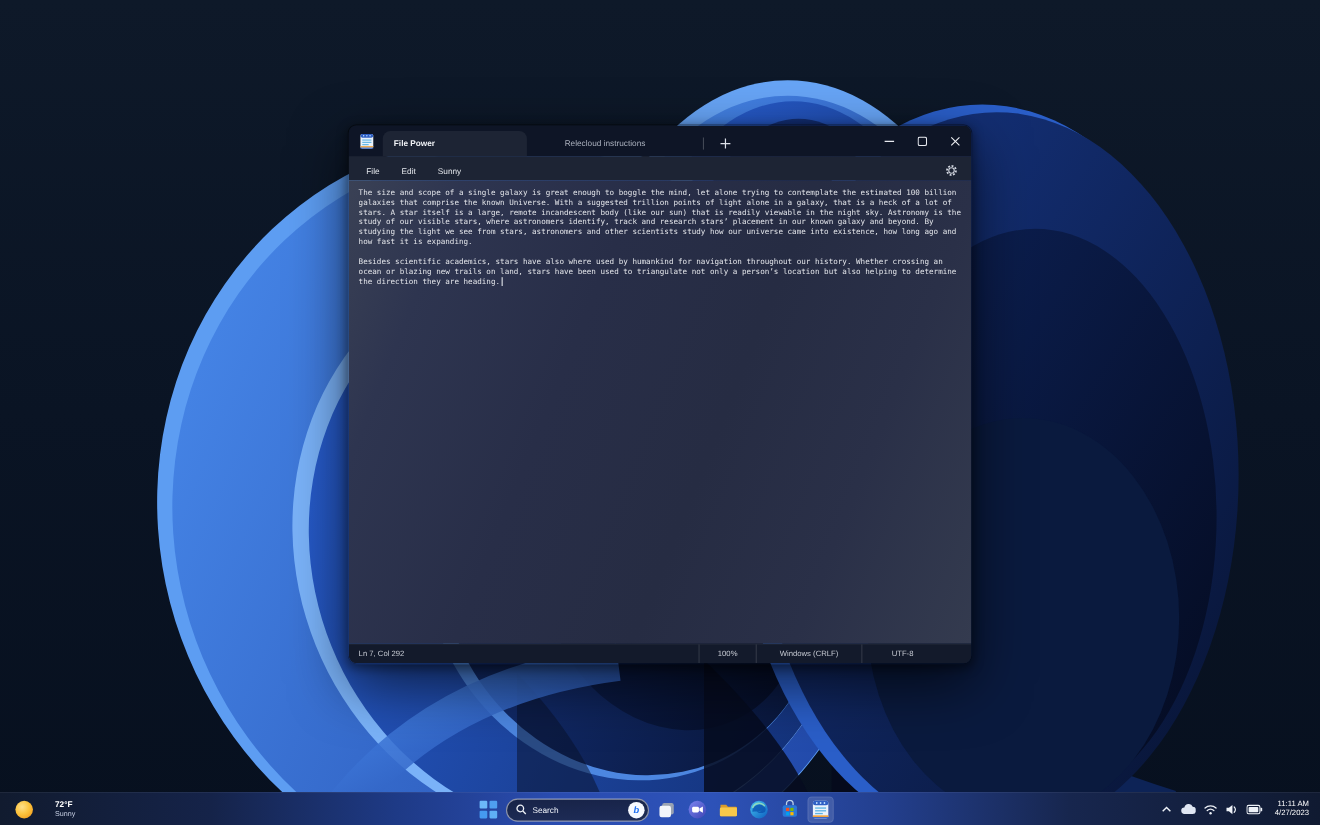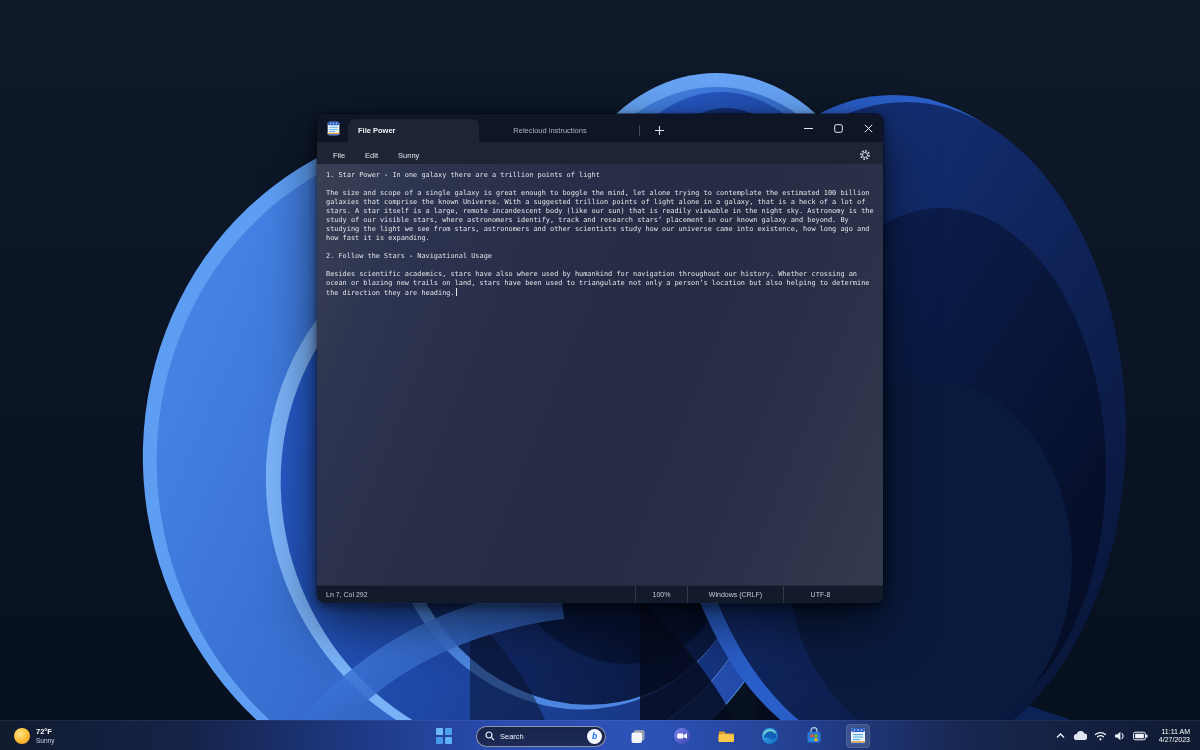--- a/index.html
+++ b/index.html
@@ -52,27 +52,27 @@
   .sb-left { flex:1; display:flex; align-items:center; padding-left:9px; }
   .sb-seg { display:flex; align-items:center; justify-content:center; border-left:1px solid rgba(255,255,255,.13); }
   .sb-zoom { width:52px; } .sb-eol { width:96px; } .sb-enc { width:74px; } .sb-end { width:26px; border-left:none; }
 
   
   .taskbar {
     position:absolute; left:0; bottom:0; width:1200px; height:30px;
     background:linear-gradient(90deg,#111b2f 0%,#152349 16%,#1e3a86 30%,#2a4cb0 42%,#2d52b8 54%,#233f8e 67%,#17264e 81%,#101a31 100%);
     border-top:1px solid rgba(255,255,255,.06);
   }
-  .weather { position:absolute; left:8px; top:0; height:30px; display:flex; align-items:center; gap:6px; padding:0 6px; border-radius:4px; }
+  .weather { position:absolute; left:8px; top:0; height:30px; display:flex; align-items:center; gap:20px; padding:0 6px; border-radius:4px; }
   .weather-txt { display:flex; flex-direction:column; }
   .weather-temp { font-size:7.5px; font-weight:bold; color:#ffffff; line-height:8.5px; }
   .weather-cond { font-size:6.5px; color:#c9d2e6; line-height:7.5px; }
   .sun { width:16px; height:16px; border-radius:50%; background:radial-gradient(circle at 38% 35%, #ffe08a 0%, #fcc43e 45%, #ee8f12 100%); }
 
-  .tb-center { position:absolute; left:432px; top:0; height:30px; display:flex; align-items:center; gap:20px; }
+  .tb-center { position:absolute; left:432px; top:0; height:30px; display:flex; align-items:center; gap:4px; }
   .tb-btn { width:24px; height:24px; border-radius:4px; display:flex; align-items:center; justify-content:center; }
   .tb-btn.active-app { background:rgba(255,255,255,.13); border:1px solid rgba(255,255,255,.1); }
   .winlogo { width:16px; height:16px; display:grid; grid-template-columns:1fr 1fr; grid-template-rows:1fr 1fr; gap:1.5px; }
   .winlogo span { border-radius:1px; }
 
   .search-pill {
     width:130px; height:21px; border-radius:11px;
     background:linear-gradient(180deg, rgba(22,32,62,.9), rgba(28,40,76,.9));
     border:1px solid rgba(255,255,255,.5);
     display:flex; align-items:center; padding:0 3px 0 8px;
@@ -204,23 +204,21 @@
       <div class="gear-btn">
         <svg width="12" height="12" viewBox="0 0 12 12">
           <circle cx="6" cy="6" r="4.1" fill="none" stroke="#cfd4de" stroke-width="1.6" stroke-dasharray="1.7 1.45"></circle>
           <circle cx="6" cy="6" r="2.5" fill="none" stroke="#cfd4de" stroke-width="1"></circle>
         </svg>
       </div>
     </div>
 
     <div class="content">
       <div class="editor">
-        <div class="block">1. Star Power - In one galaxy there are a trillion points of light</div>
         <div class="block">The size and scope of a single galaxy is great enough to boggle the mind, let alone trying to contemplate the estimated 100 billion galaxies that comprise the known Universe. With a suggested trillion points of light alone in a galaxy, that is a heck of a lot of stars. A star itself is a large, remote incandescent body (like our sun) that is readily viewable in the night sky. Astronomy is the study of our visible stars, where astronomers identify, track and research stars’ placement in our known galaxy and beyond. By studying the light we see from stars, astronomers and other scientists study how our universe came into existence, how long ago and how fast it is expanding.</div>
-        <div class="block">2. Follow the Stars - Navigational Usage</div>
         <div class="block"><span>Besides scientific academics, stars have also where used by humankind for navigation throughout our history. Whether crossing an ocean or blazing new trails on land, stars have been used to triangulate not only a person’s location but also helping to determine the direction they are heading.</span><span class="caret"></span></div>
       </div>
     </div>
 
     <div class="statusbar">
       <div class="sb-left">Ln 7, Col 292</div>
       <div class="sb-seg sb-zoom">100%</div>
       <div class="sb-seg sb-eol">Windows (CRLF)</div>
       <div class="sb-seg sb-enc">UTF-8</div>
       <div class="sb-seg sb-end"></div>

